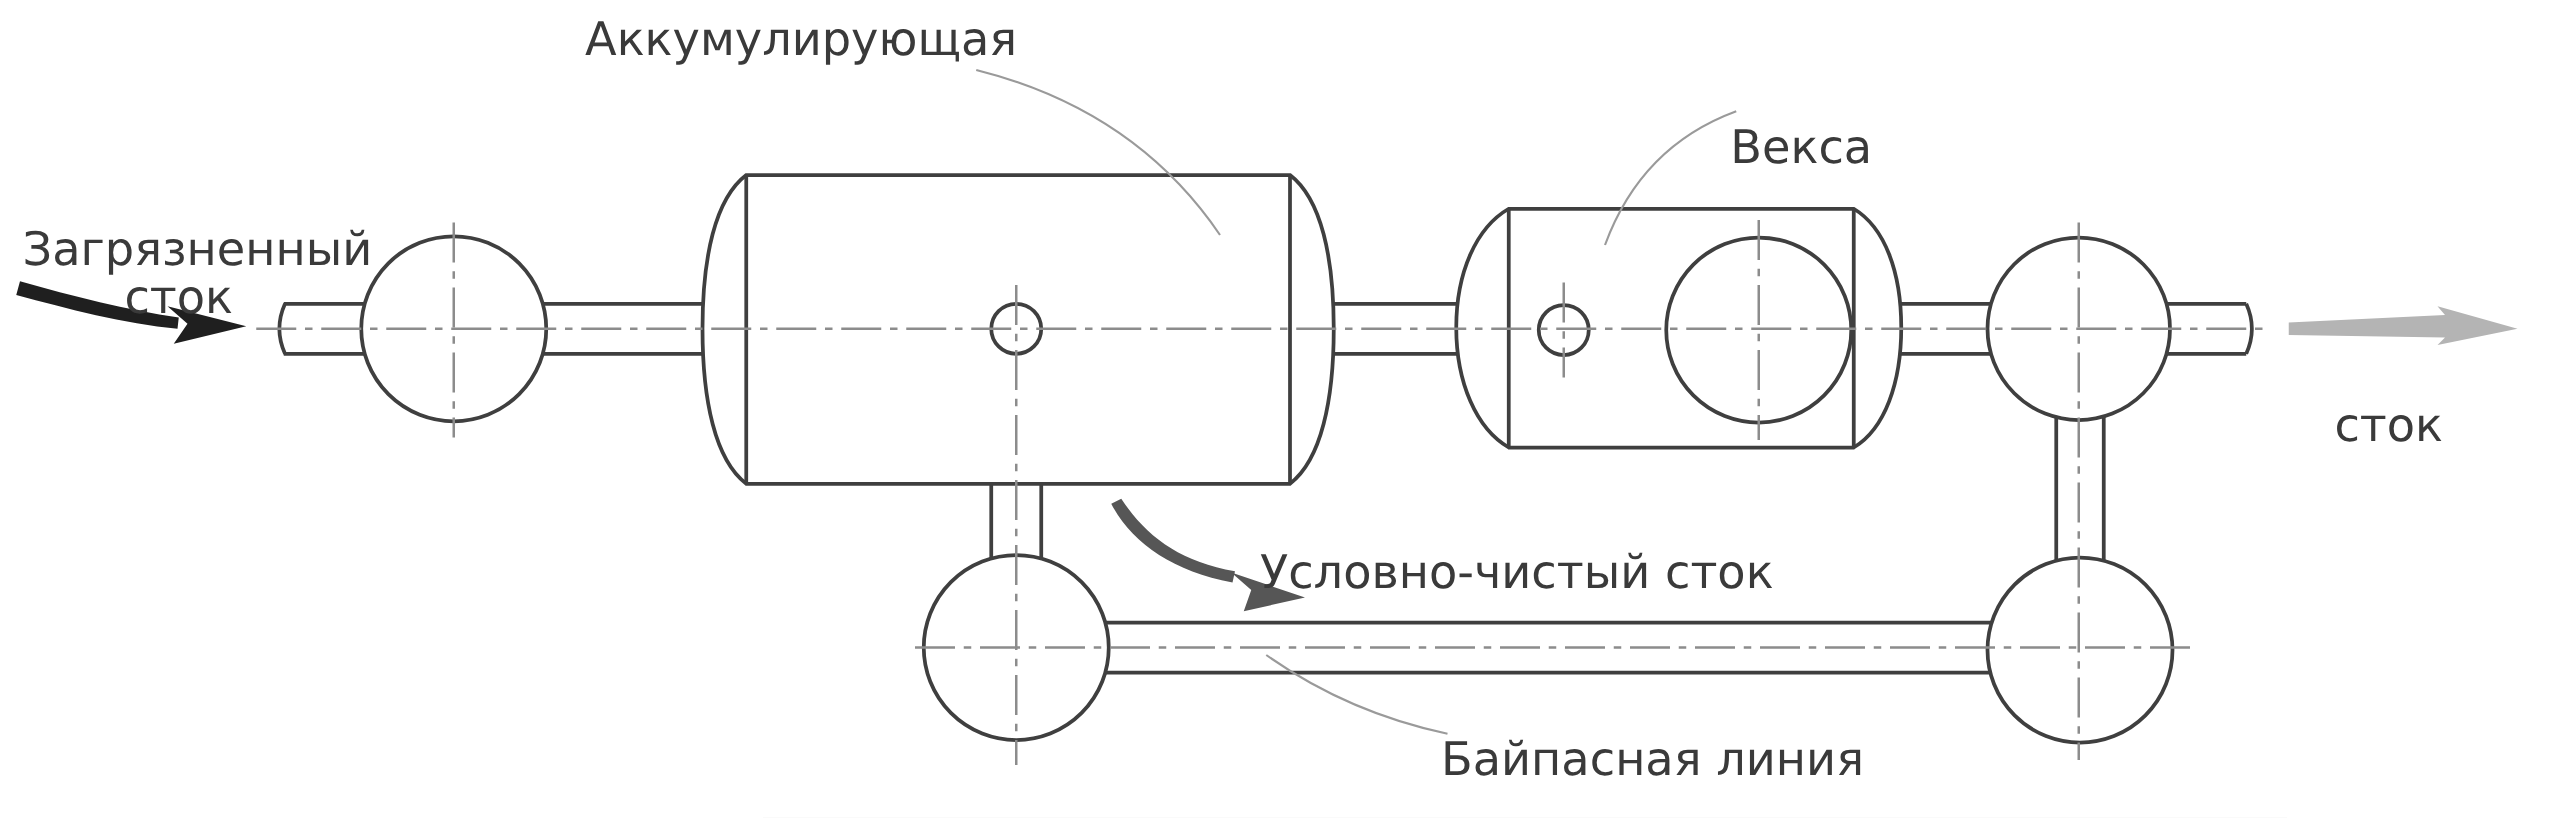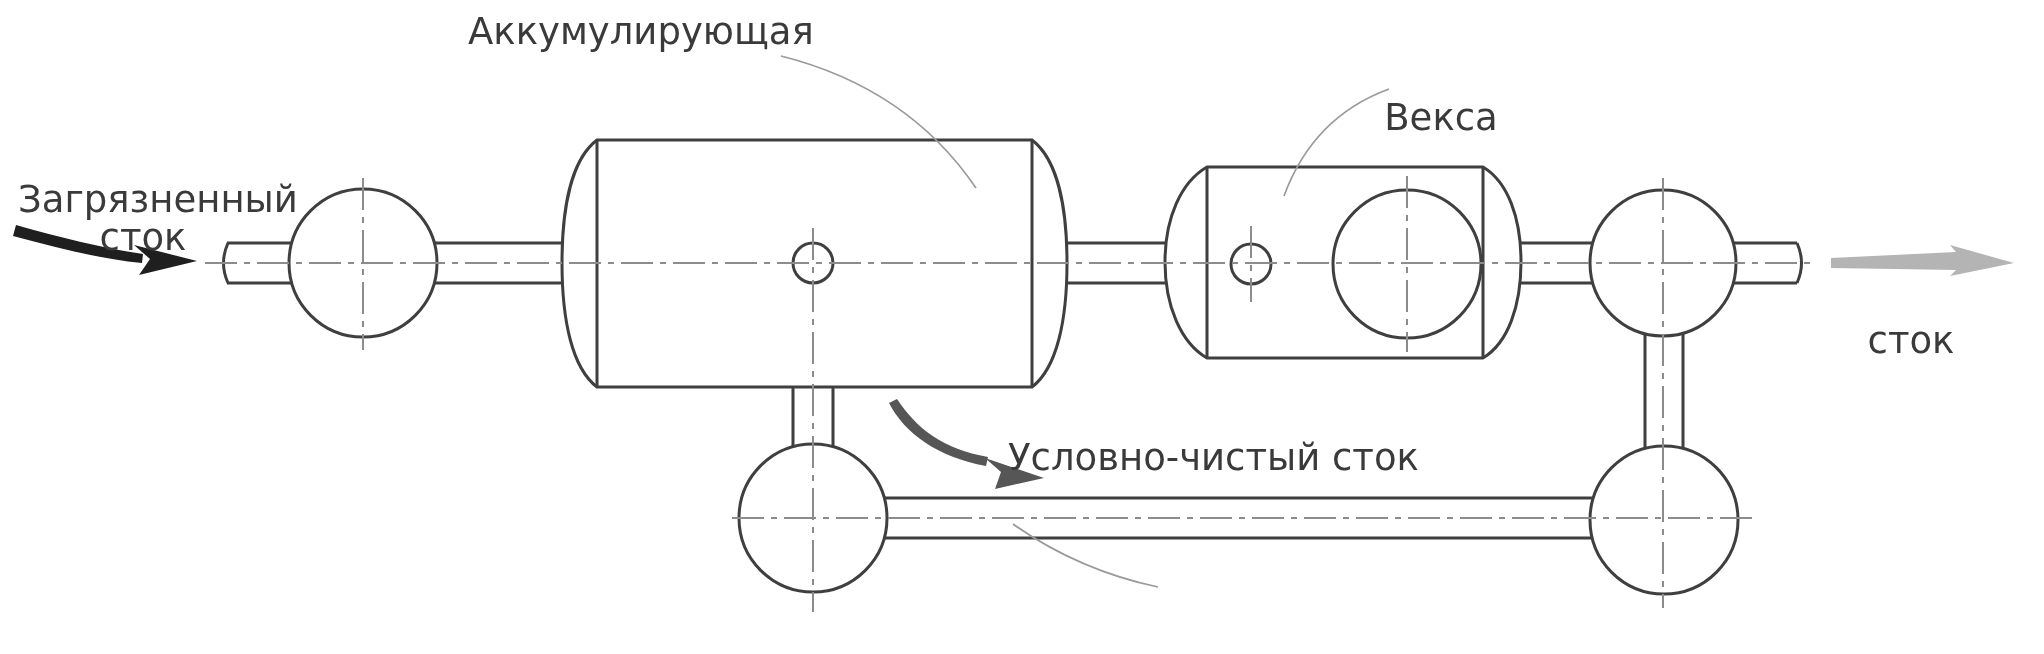--- a/index.html
+++ b/index.html
@@ -127,15 +127,16 @@
 
   <div class="lbl lbl-center" id="outflow-label">
     <div>сток</div>
   </div>
 
   <div class="lbl" id="clean-label">
     <div>Условно-чистый сток</div>
   </div>
 
   <div class="lbl lbl-center" id="bypass-label">
+    <div>Байпасная линия</div>
   </div>
 
 </div>
 
 </body></html>

